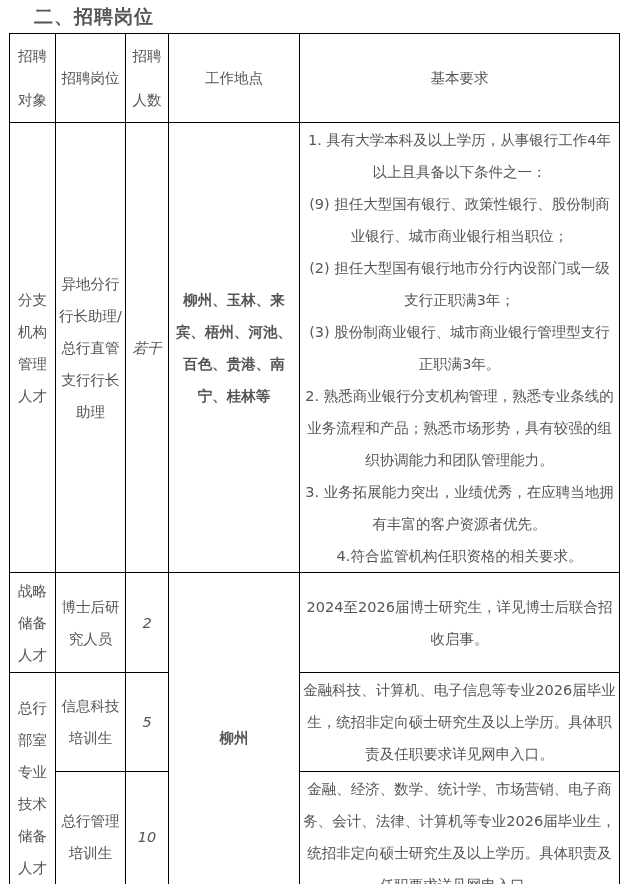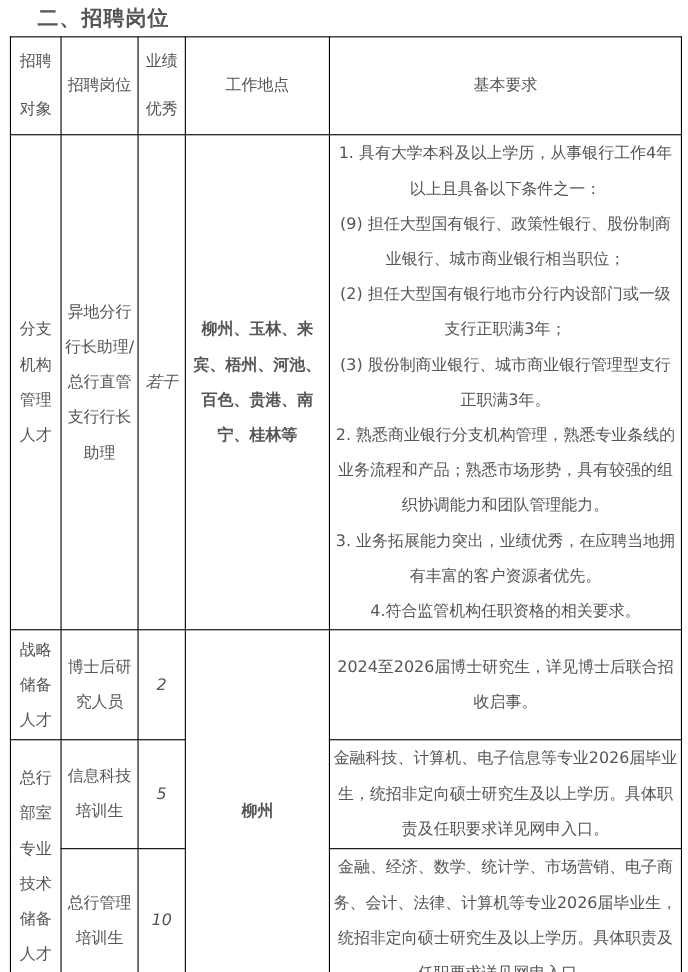--- a/index.html
+++ b/index.html
@@ -56,21 +56,21 @@
     <col class="col-target">
     <col class="col-pos">
     <col class="col-num">
     <col class="col-loc">
     <col class="col-req">
   </colgroup>
   <tbody>
       <tr class="hdr">
     <th>招聘对象</th>
     <th>招聘岗位</th>
-    <th>业绩优秀</th>
+    <th>招聘人数</th>
     <th>工作地点</th>
     <th>基本要求</th>
   </tr>
 
   <tr class="r1">
     <td class="target">分支机构管理人才</td>
     <td>异地分行行长助理/总行直管支行行长助理</td>
     <td class="num">若干</td>
     <td style="padding:0 4px;font-weight:bold;">柳州、玉林、来宾、梧州、河池、百色、贵港、南宁、桂林等</td>
     <td class="req">

